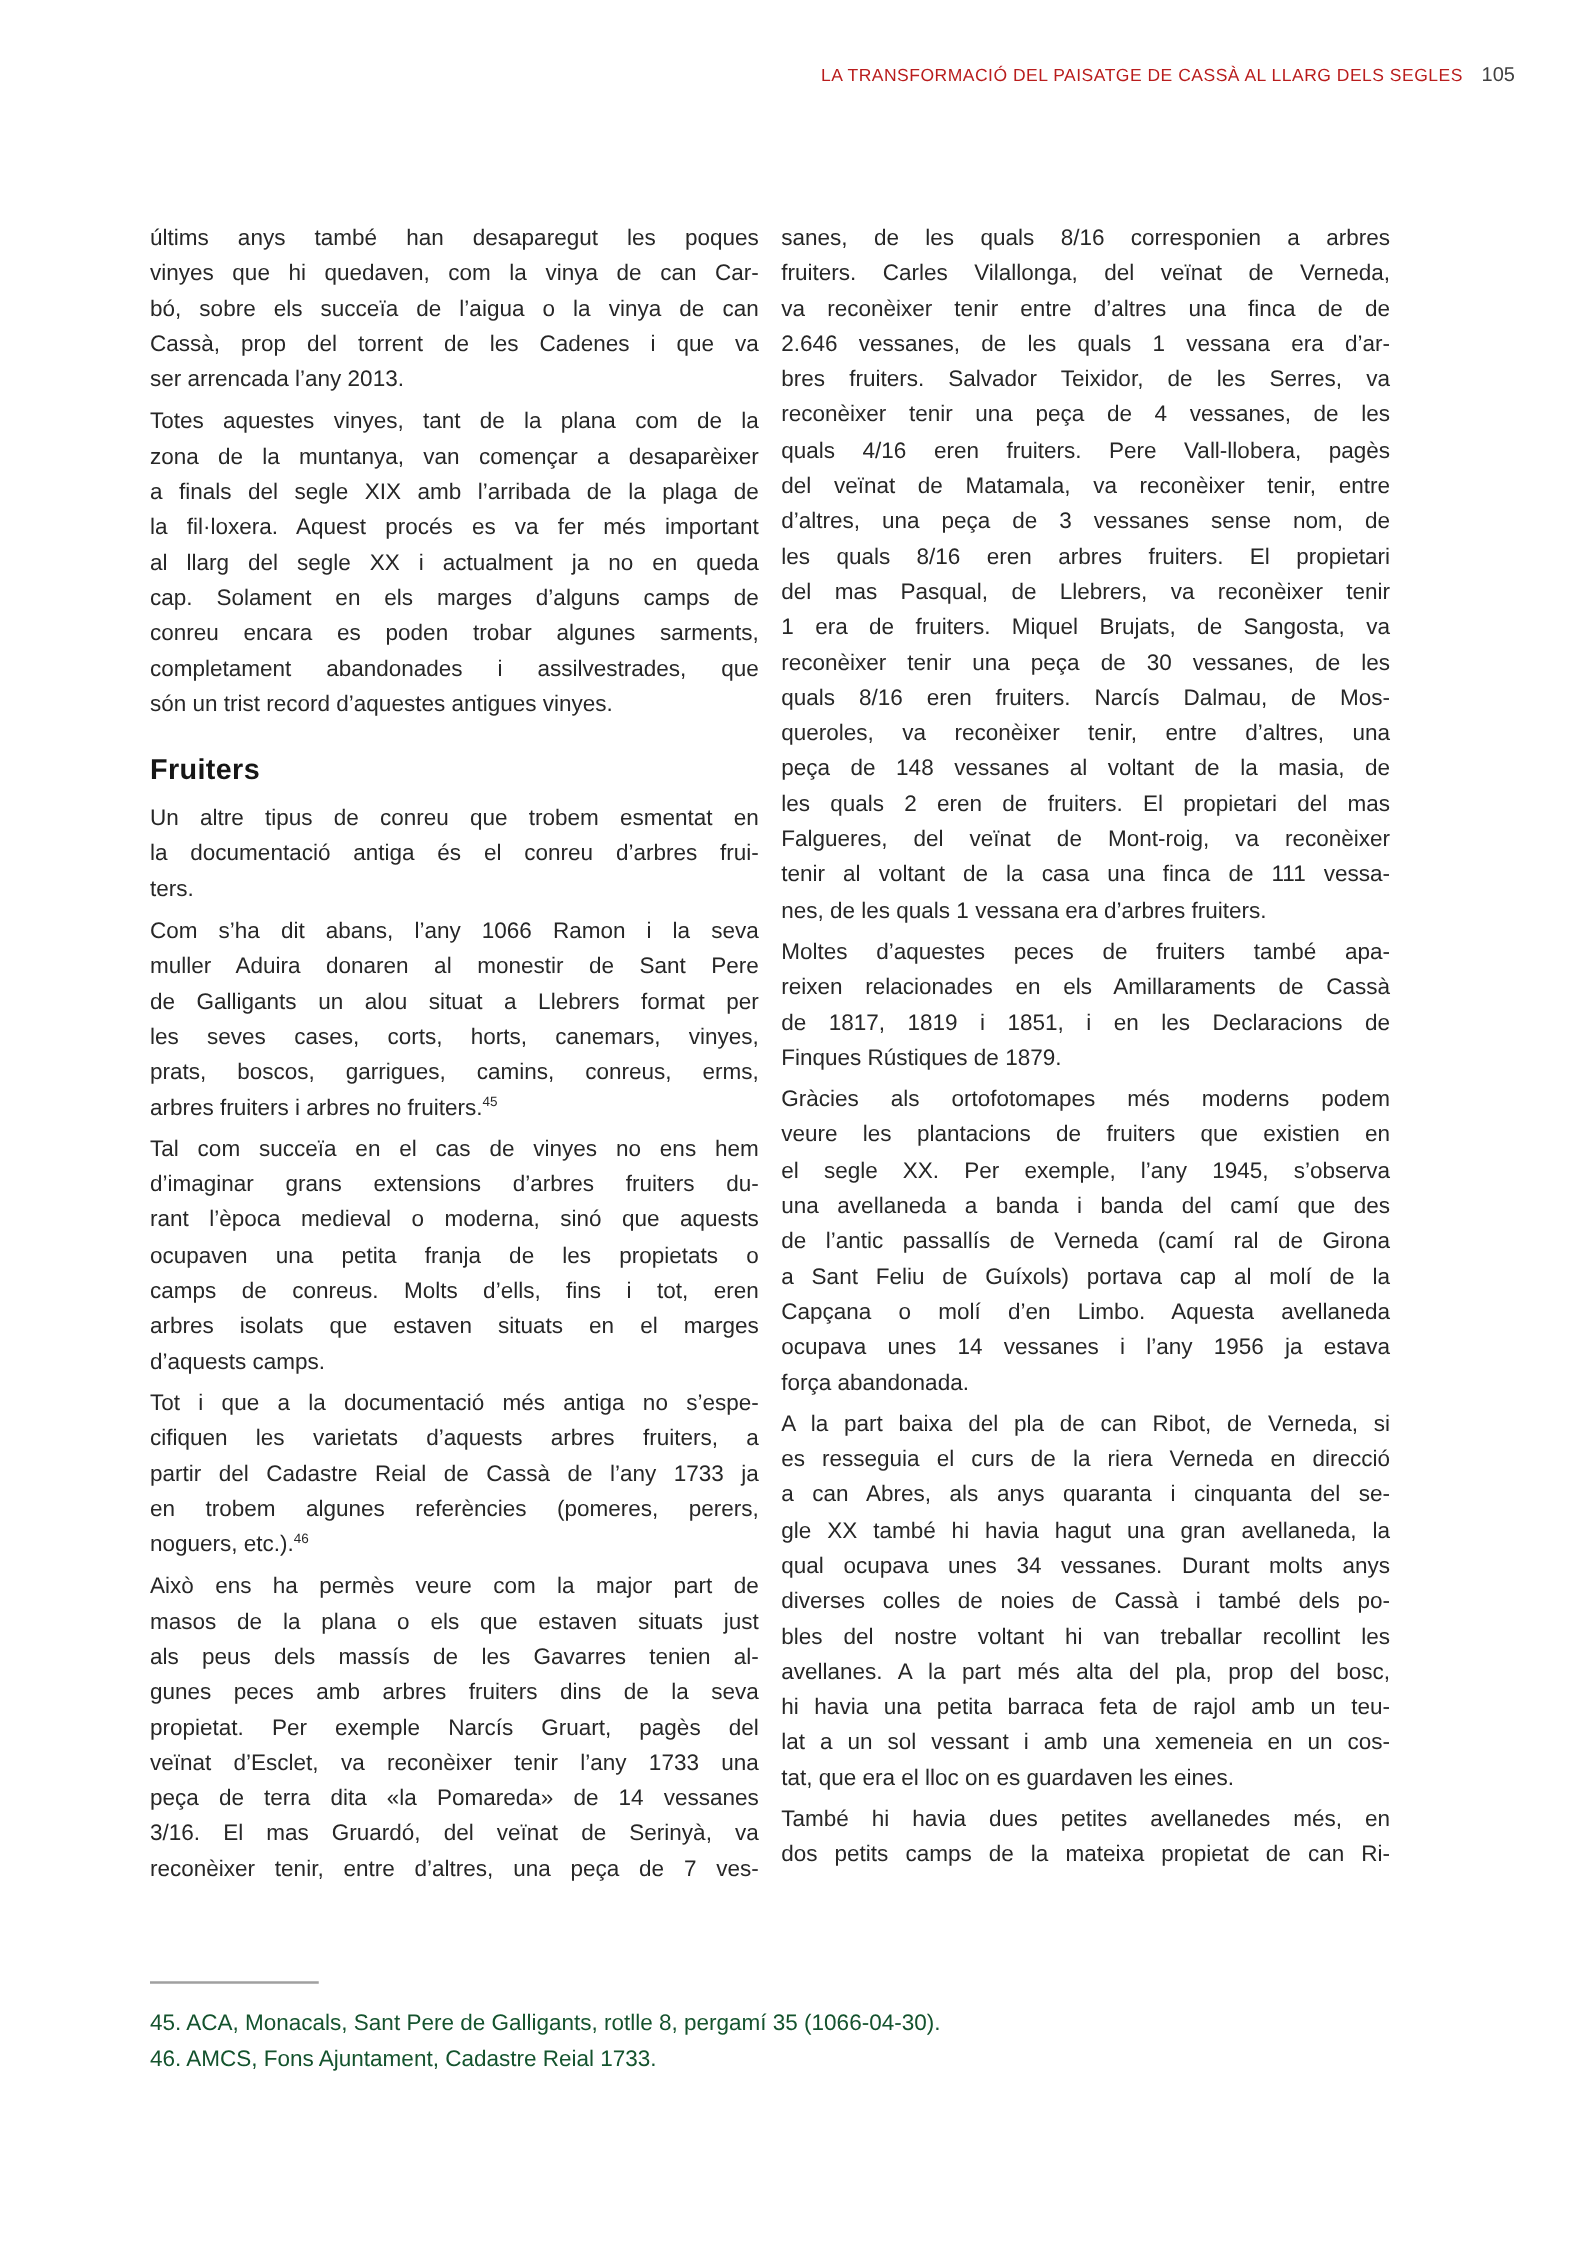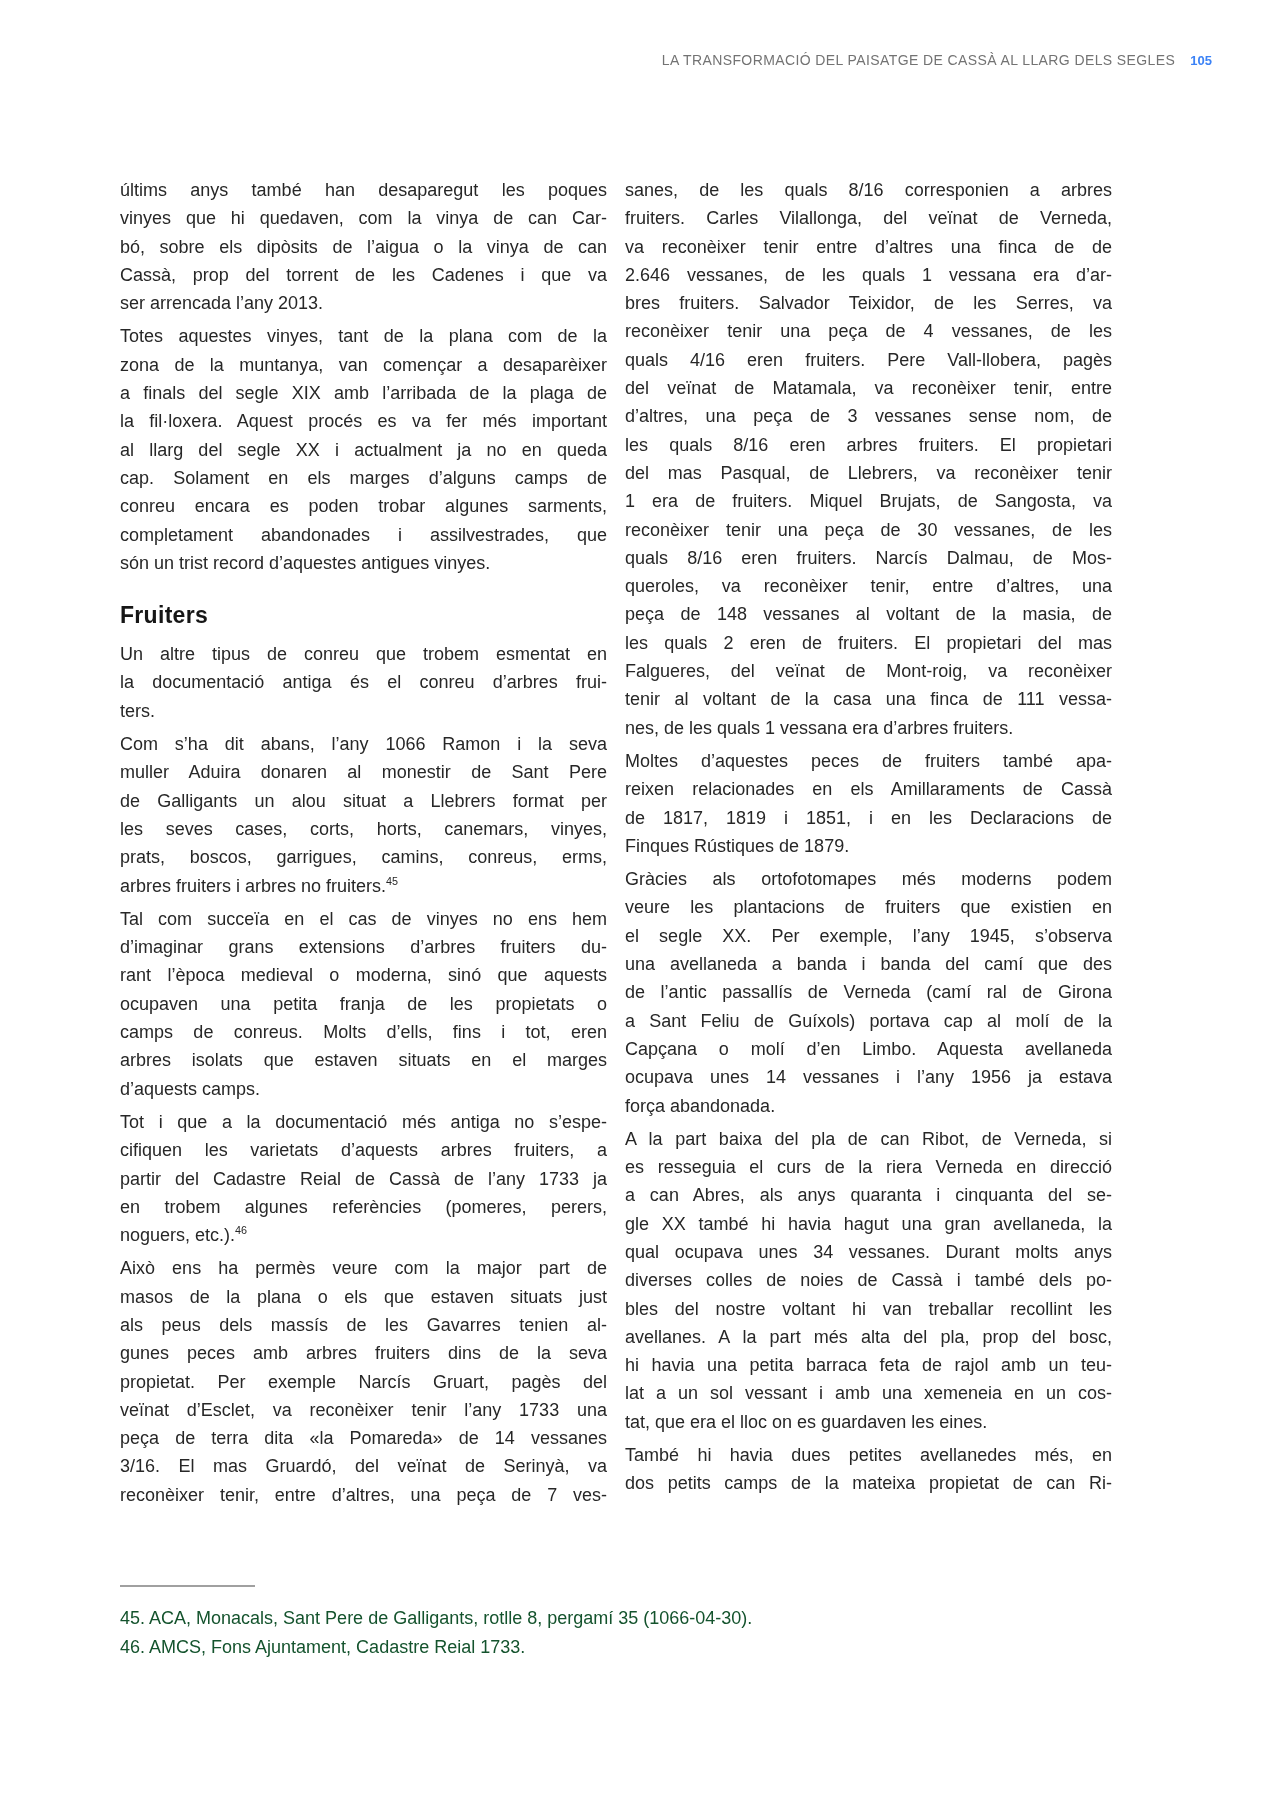--- a/index.html
+++ b/index.html
@@ -17,28 +17,28 @@
     position: absolute;
     top: 52px;
     right: 60px;
     display: flex;
     align-items: baseline;
     white-space: nowrap;
   }
   .header-title {
     font-size: 14px;
     letter-spacing: 0.4px;
-    color: #737373;
+    color: #b91c1c;
     text-transform: none;
     margin-left: 24px;
   }
   .page-number {
-    font-size: 13px;
-    font-weight: 700;
-    color: #3b82f6;
+    font-size: 16px;
+    font-weight: 400;
+    color: #404040;
     margin-left: 15px;
   }
   .text-columns {
     position: absolute;
     left: 120px;
     top: 176px;
     width: 1000px;
     display: flex;
   }
   .column { width: 487px; }
@@ -89,21 +89,21 @@
   <div class="page-header">
     <span class="header-title">LA TRANSFORMACIÓ DEL PAISATGE DE CASSÀ AL LLARG DELS SEGLES</span>
     <span class="page-number">105</span>
   </div>
 
   <div class="text-columns">
     <div class="column">
         <div class="para">
           <div class="line">últims anys també han desaparegut les poques</div>
           <div class="line">vinyes que hi quedaven, com la vinya de can Car-</div>
-          <div class="line">bó, sobre els dipòsits de l’aigua o la vinya de can</div>
+          <div class="line">bó, sobre els succeïa de l’aigua o la vinya de can</div>
           <div class="line">Cassà, prop del torrent de les Cadenes i que va</div>
           <div class="line last">ser arrencada l’any 2013.</div>
         </div>
         <div class="para">
           <div class="line">Totes aquestes vinyes, tant de la plana com de la</div>
           <div class="line">zona de la muntanya, van començar a desaparèixer</div>
           <div class="line">a finals del segle XIX amb l’arribada de la plaga de</div>
           <div class="line">la fil·loxera. Aquest procés es va fer més important</div>
           <div class="line">al llarg del segle XX i actualment ja no en queda</div>
           <div class="line">cap. Solament en els marges d’alguns camps de</div>

